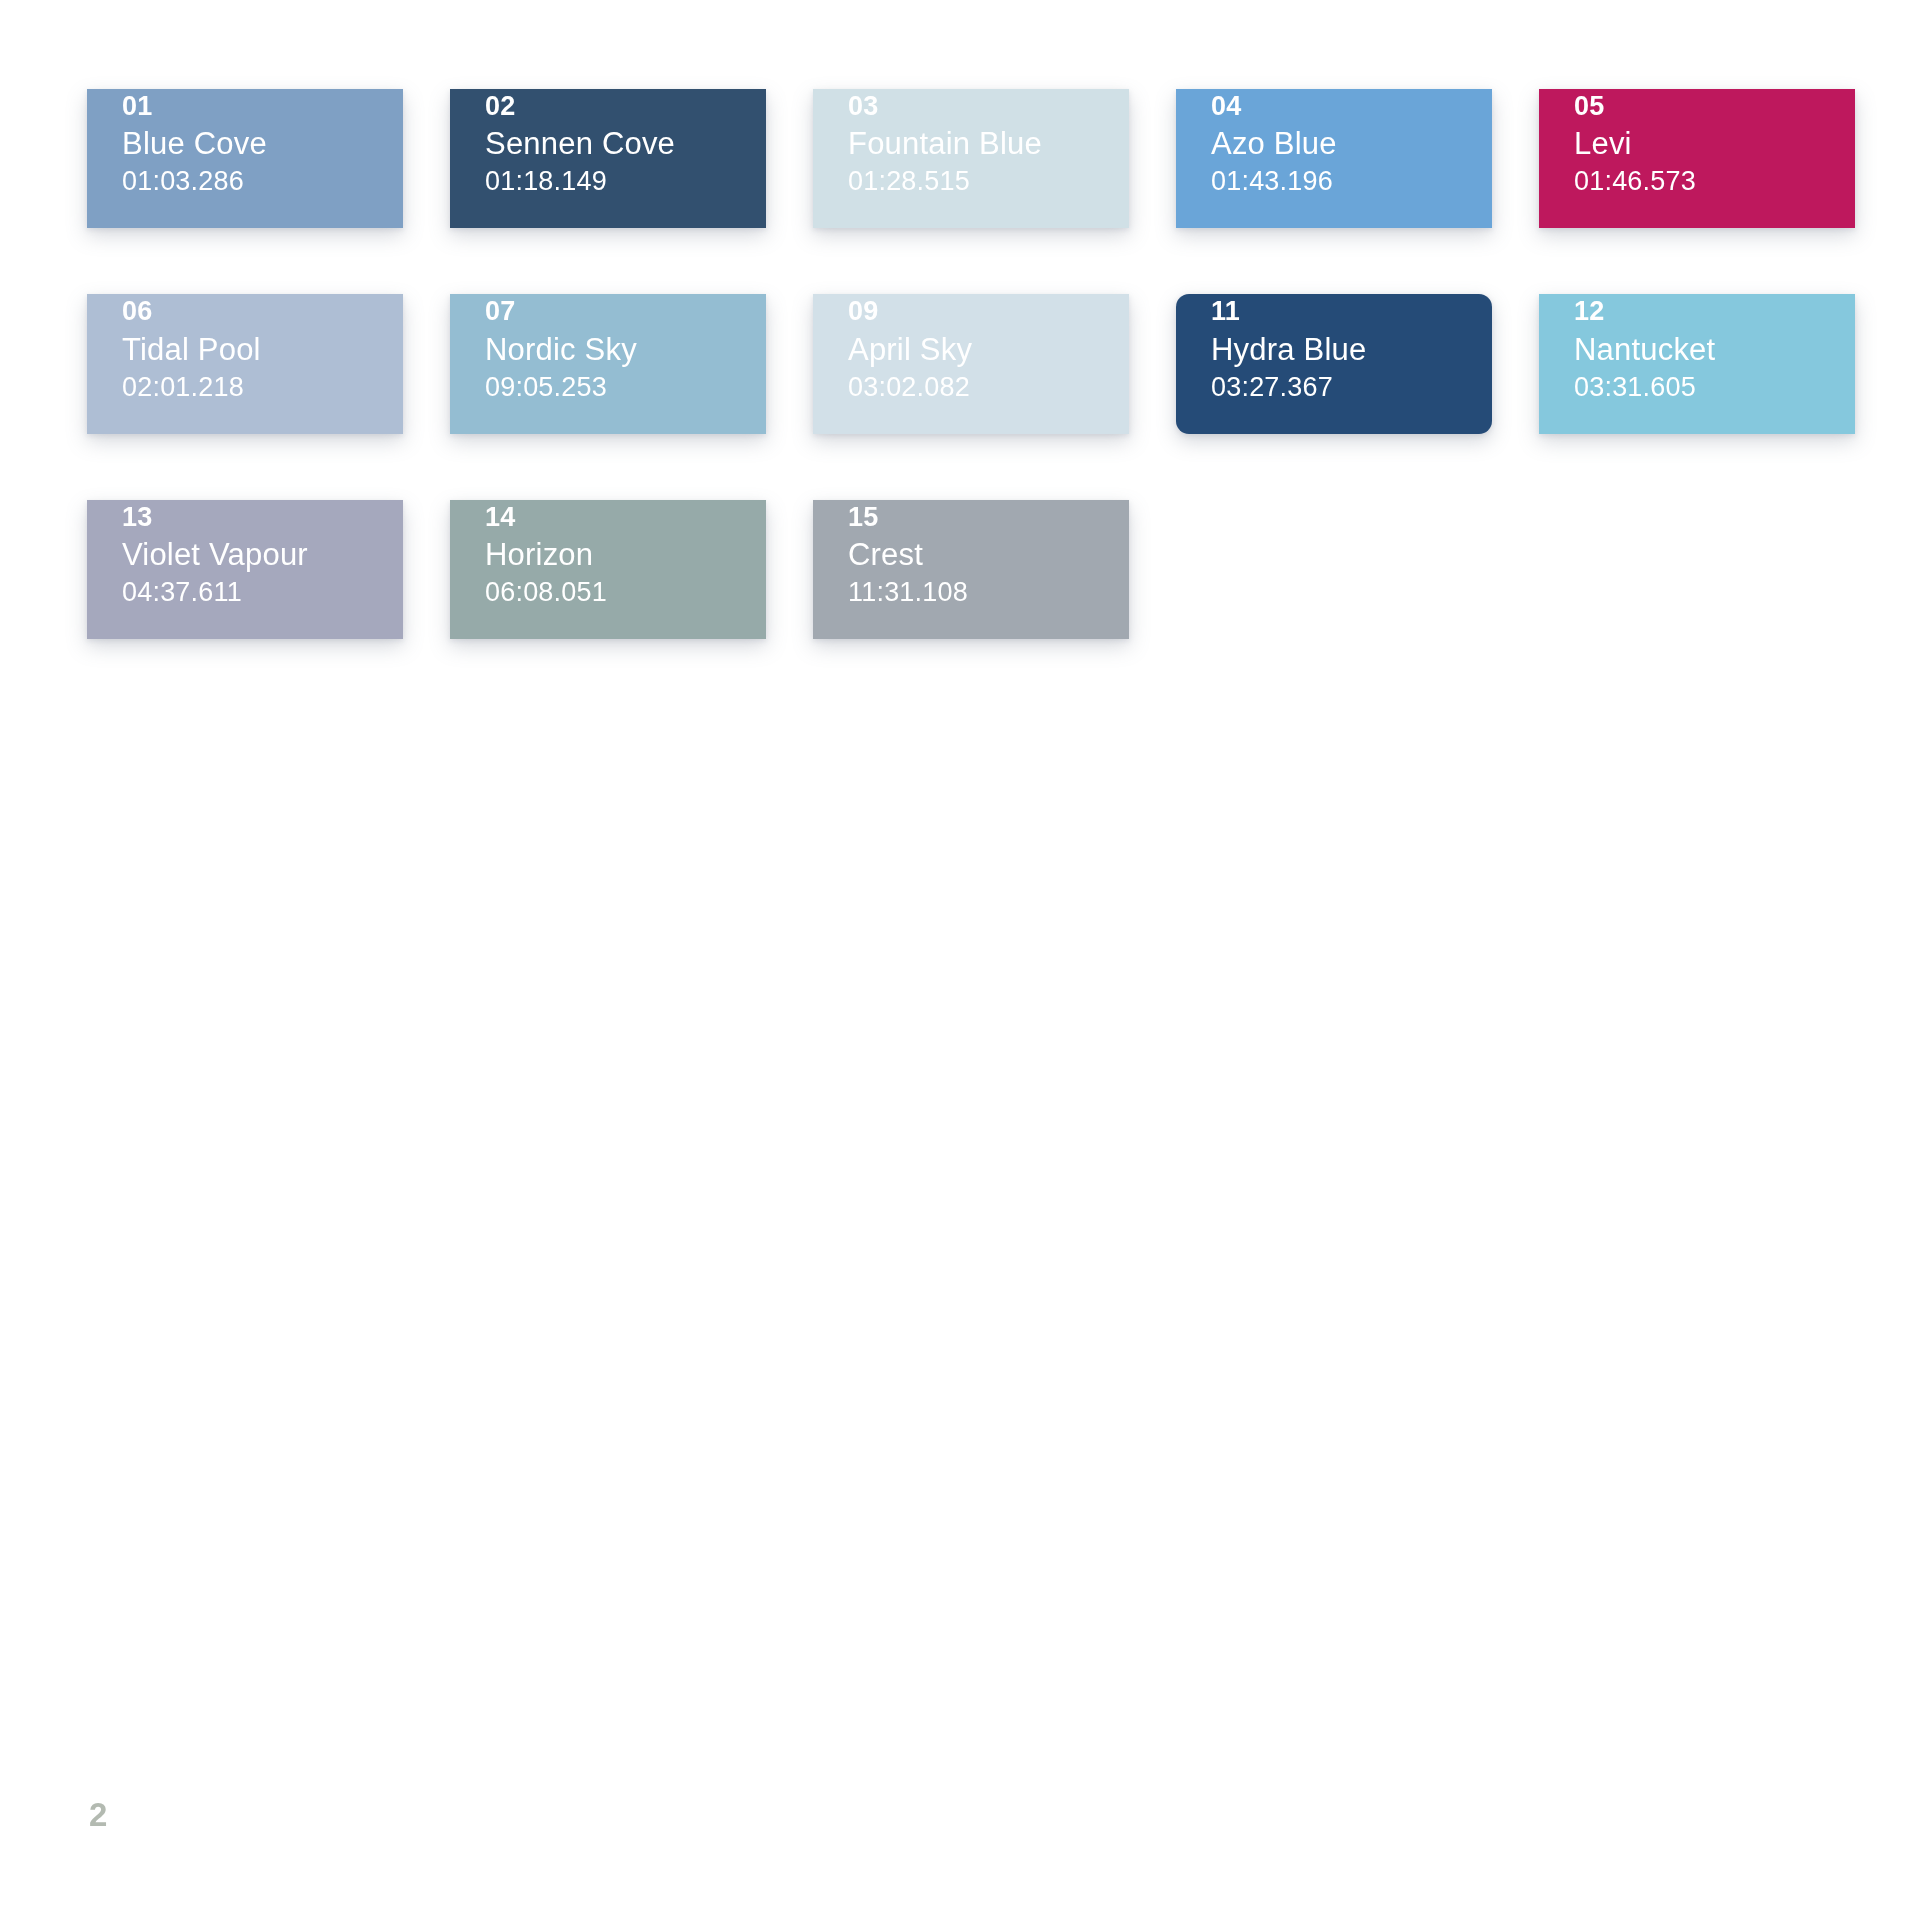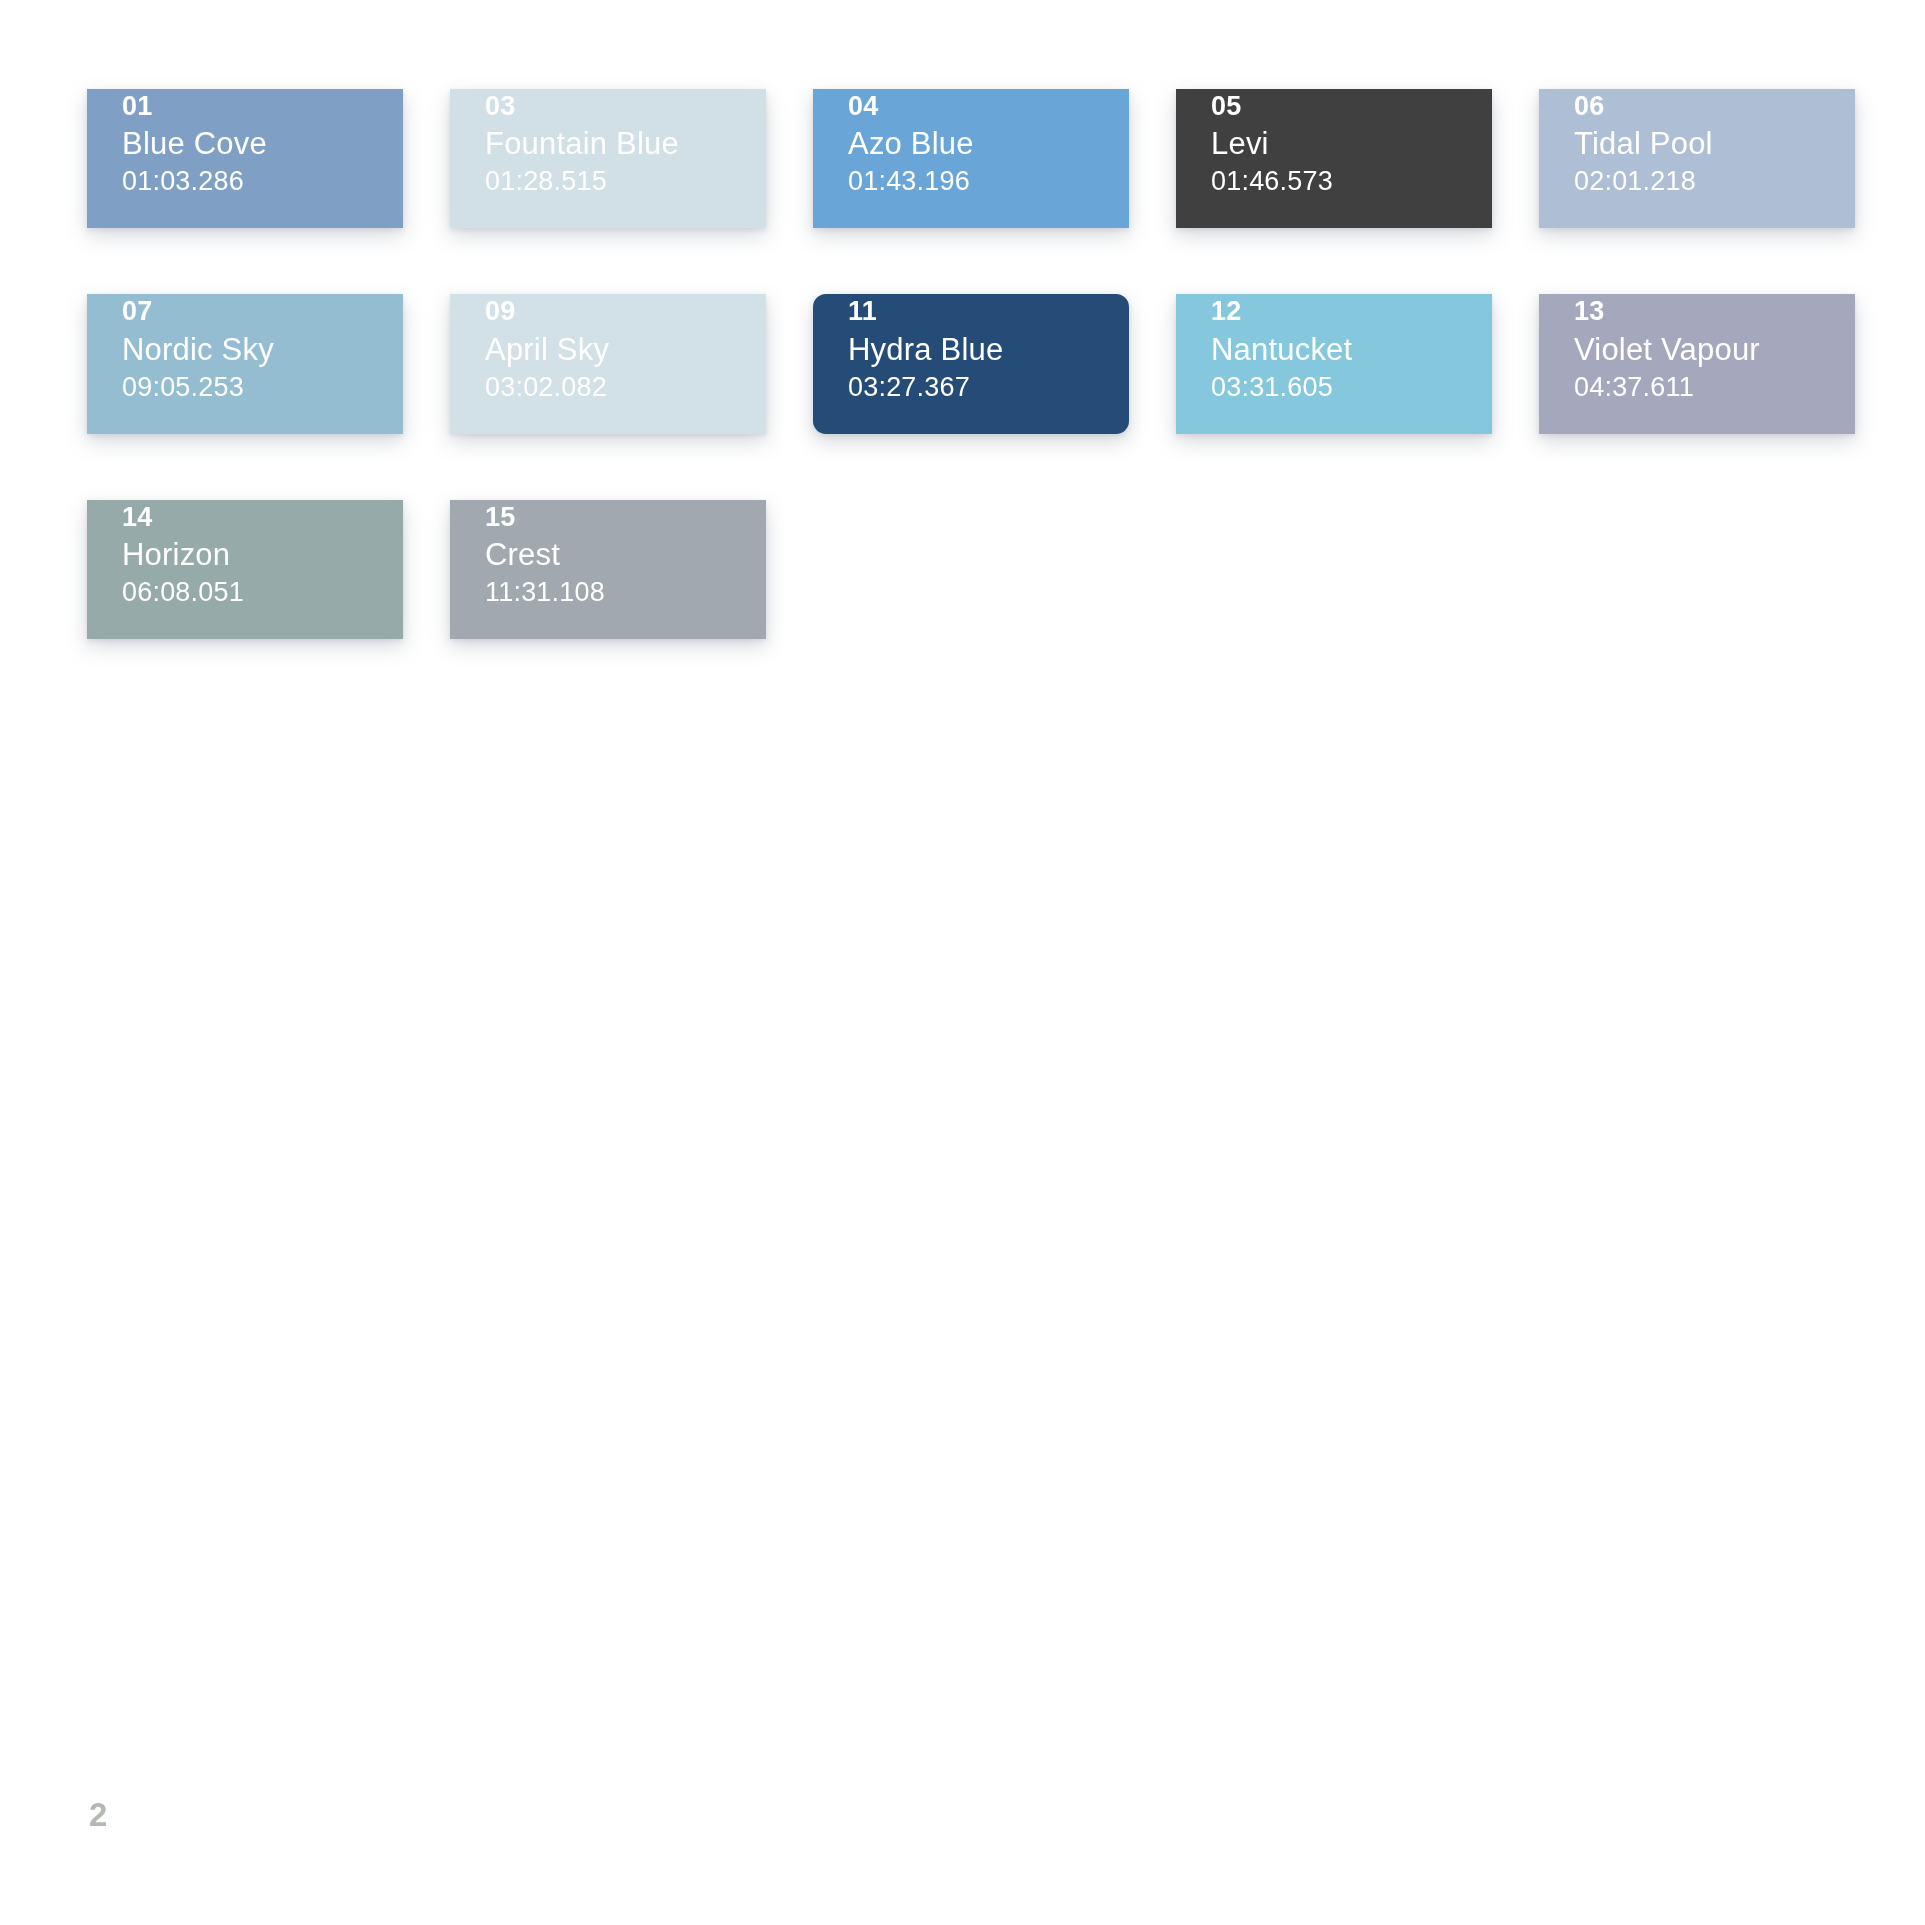--- a/index.html
+++ b/index.html
@@ -84,31 +84,36 @@
 
 <div class="sheet">
 
   <div class="grid">
 
     <div class="swatch row-1" style="background-color: rgb(127, 160, 196);">
       <span class="sw-index">01</span>
       <span class="sw-name">Blue Cove</span>
       <span class="sw-code">01:03.286</span>
     </div>
+    <div class="swatch row-1" style="background-color: rgb(50, 80, 111);">
+      <span class="sw-index">02</span>
+      <span class="sw-name">Sennen Cove</span>
+      <span class="sw-code">01:18.149</span>
+    </div>
     <div class="swatch row-1" style="background-color: rgb(208, 224, 230);">
       <span class="sw-index">03</span>
       <span class="sw-name">Fountain Blue</span>
       <span class="sw-code">01:28.515</span>
     </div>
     <div class="swatch row-1" style="background-color: rgb(106, 165, 216);">
       <span class="sw-index">04</span>
       <span class="sw-name">Azo Blue</span>
       <span class="sw-code">01:43.196</span>
     </div>
-    <div class="swatch row-1" style="background-color: #404040;">
+    <div class="swatch row-1" style="background-color: #be185d;">
       <span class="sw-index">05</span>
       <span class="sw-name">Levi</span>
       <span class="sw-code">01:46.573</span>
     </div>
 
     <div class="swatch row-2" style="background-color: rgb(174, 190, 212);">
       <span class="sw-index">06</span>
       <span class="sw-name">Tidal Pool</span>
       <span class="sw-code">02:01.218</span>
     </div>

